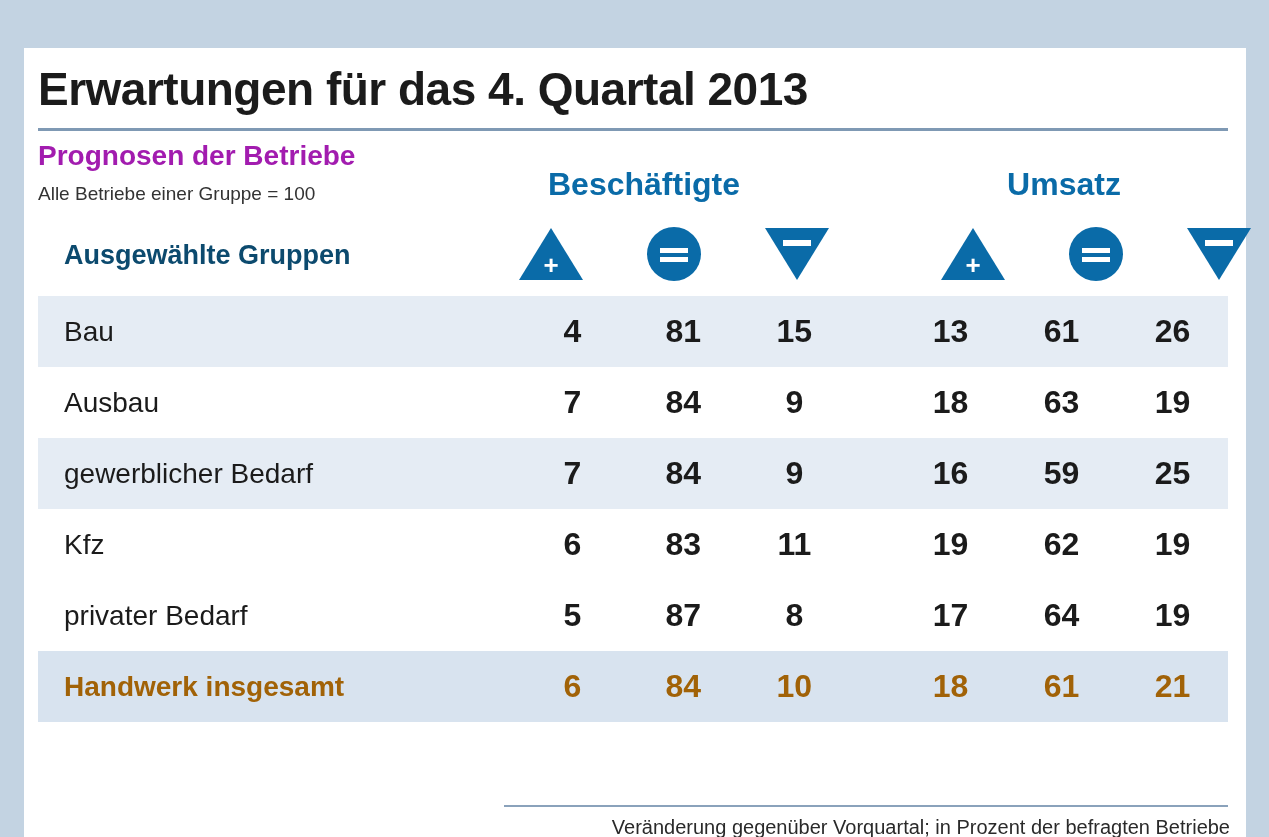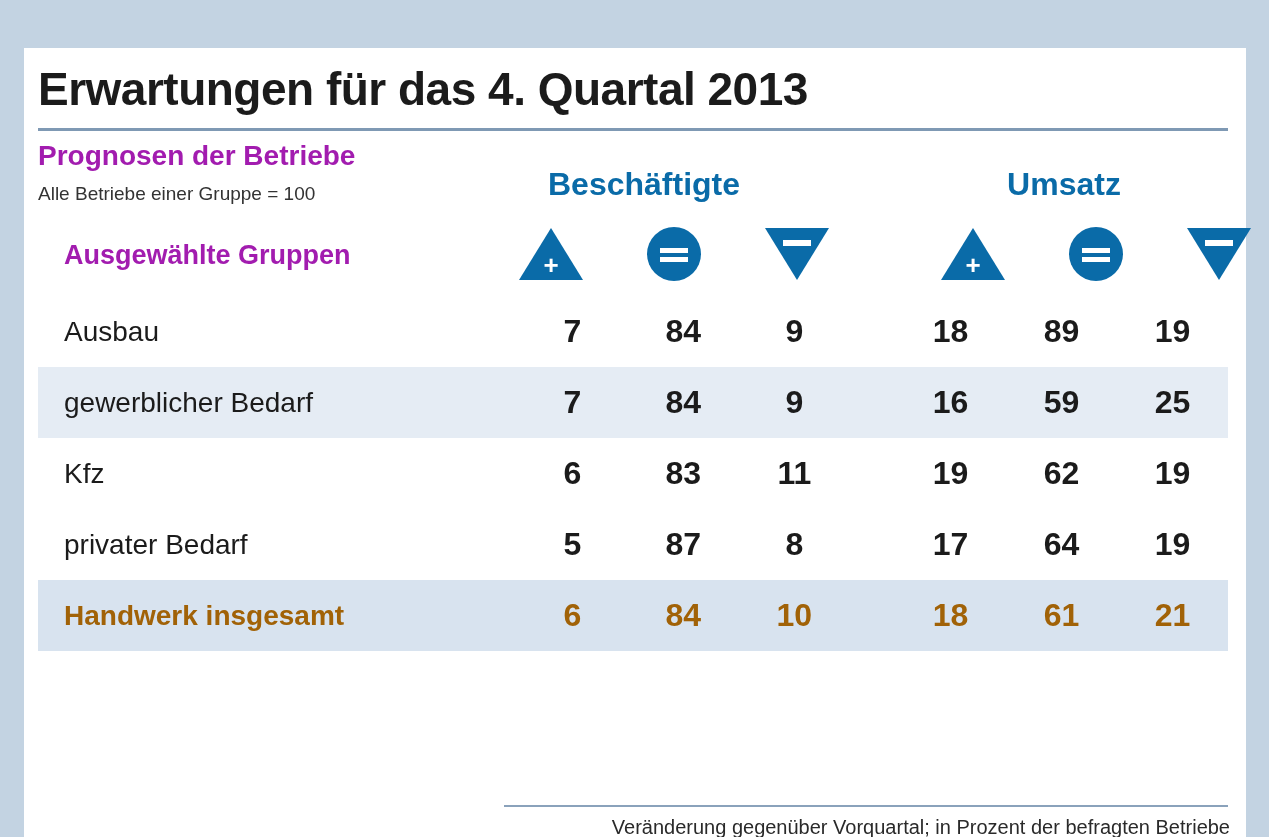--- a/index.html
+++ b/index.html
@@ -72,21 +72,21 @@
     font-size: 19px;
     color: #333333;
     white-space: nowrap;
   }
   .groups-label {
     position: absolute;
     left: 40px;
     top: 192px;
     font-size: 27px;
     font-weight: bold;
-    color: #a21caf;
+    color: #0c4a6e;
     white-space: nowrap;
   }
   .grp-head {
     position: absolute;
     font-size: 32px;
     font-weight: bold;
     color: #0a6ba8;
     text-align: center;
     white-space: nowrap;
   }
@@ -206,28 +206,38 @@
       </div>
       <div class="icon" style="left:1162px">
         <svg width="66" height="56" viewBox="0 0 66 56">
           <polygon points="1,2 65,2 33,54" fill="#0a6ba8"></polygon>
           <rect x="19" y="14" width="28" height="6" fill="#ffffff"></rect>
         </svg>
       </div>
 
       <table class="tbl">
         <tbody>
+          <tr class="alt">
+            <td class="c-label">Bau</td>
+            <td class="c-num">4</td>
+            <td class="c-num">81</td>
+            <td class="c-num">15</td>
+            <td class="c-gap"></td>
+            <td class="c-num">13</td>
+            <td class="c-num">61</td>
+            <td class="c-num">26</td>
+          </tr>
           <tr>
             <td class="c-label">Ausbau</td>
             <td class="c-num">7</td>
             <td class="c-num">84</td>
             <td class="c-num">9</td>
             <td class="c-gap"></td>
             <td class="c-num">18</td>
-            <td class="c-num">89</td>
+            <td class="c-num">63</td>
             <td class="c-num">19</td>
           </tr>
           <tr class="alt">
             <td class="c-label">gewerblicher Bedarf</td>
             <td class="c-num">7</td>
             <td class="c-num">84</td>
             <td class="c-num">9</td>
             <td class="c-gap"></td>
             <td class="c-num">16</td>
             <td class="c-num">59</td>

